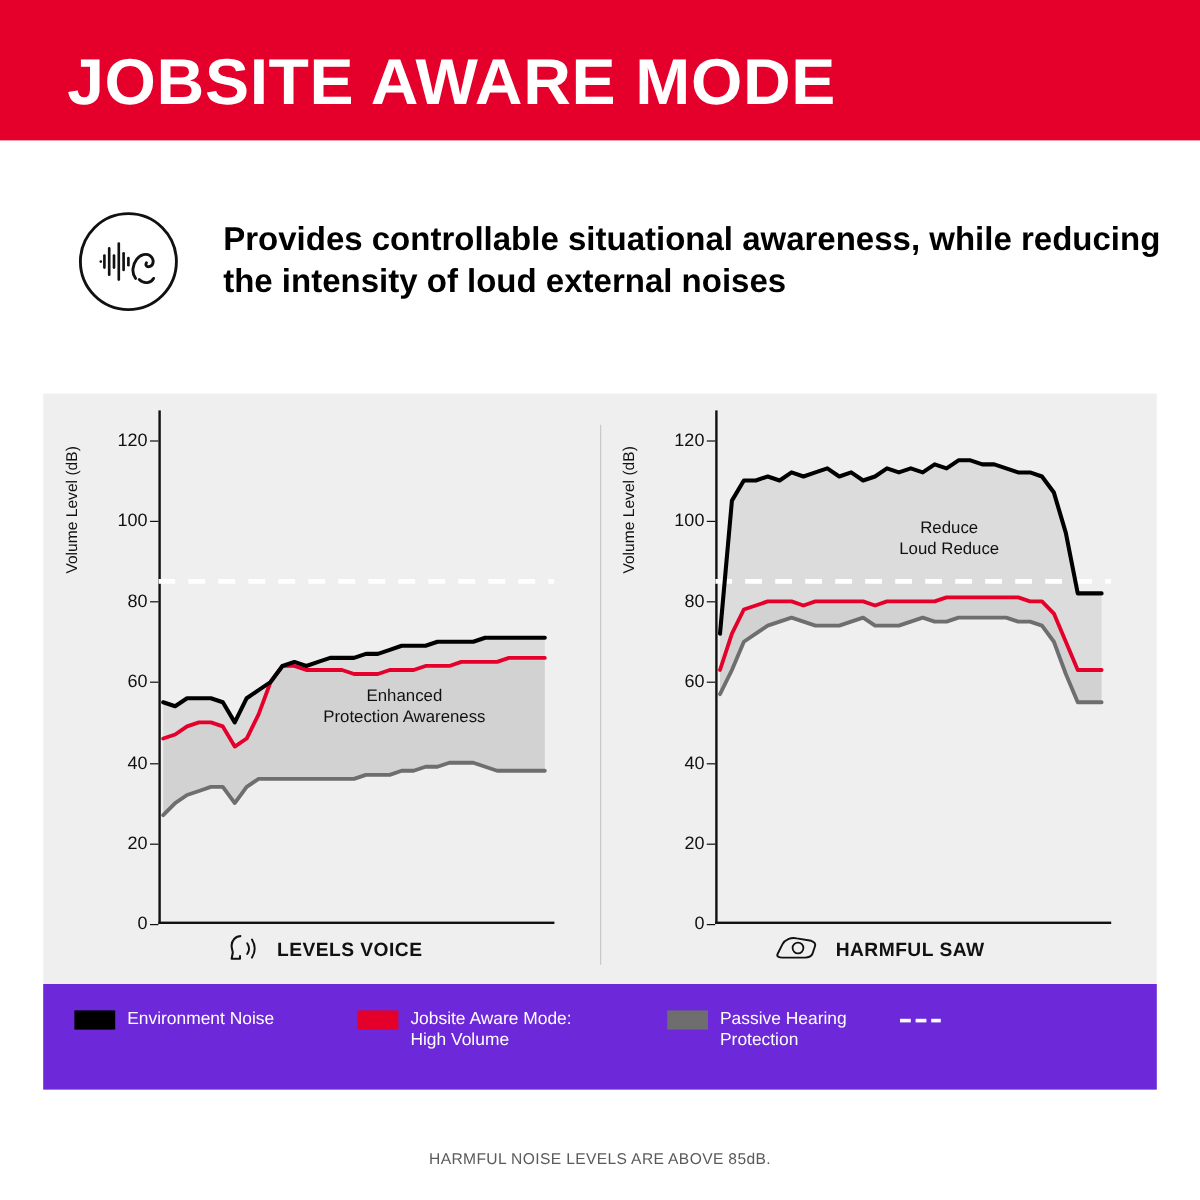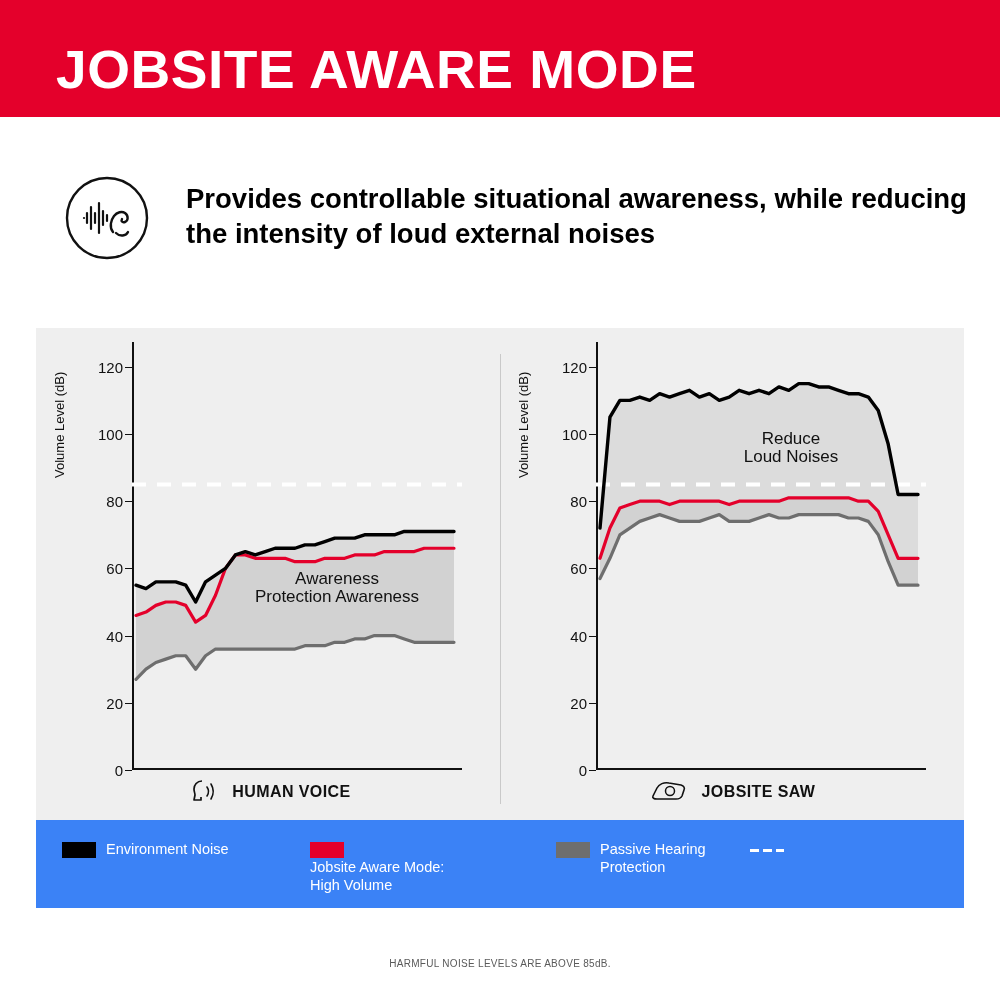--- a/index.html
+++ b/index.html
@@ -61,46 +61,46 @@
     font-size:15px;color:#111;transform:translateY(-50%);
     white-space:nowrap;
   }
   .tickmark{
     position:absolute;left:-7px;width:7px;height:1px;background:#111;
   }
   .axis-y{position:absolute;left:0;top:-8px;width:2px;height:428px;background:#111;}
   .axis-x{position:absolute;left:0;bottom:0;width:330px;height:2px;background:#111;}
   .svgwrap{position:absolute;left:0;top:0;width:330px;height:420px;}
   .annot{
-    position:absolute;font-size:17px;color:#111;text-align:center;line-height:18px;
+    position:absolute;font-size:14px;color:#111;text-align:center;line-height:18px;
   }
   .footer-axis{
     position:absolute;bottom:12px;left:0;width:464px;text-align:center;
     font-size:16px;font-weight:bold;color:#111;letter-spacing:0.4px;
   }
   .axis-icon{display:inline-block;vertical-align:middle;margin-right:8px;}
   .legend{
     position:absolute;left:0;top:492px;width:928px;height:88px;
-    background:#3b82f6;
+    background:#6d28d9;
   }
   .legend-item{
     position:absolute;top:20px;display:flex;align-items:flex-start;
   }
   .swatch{width:34px;height:16px;margin-right:10px;flex:none;margin-top:2px;}
   .legend-label{font-size:14.5px;color:#ffffff;line-height:18px;}
   .dash-swatch{
     width:34px;height:16px;margin-right:10px;flex:none;margin-top:2px;
     position:relative;
   }
   .dash-swatch i{
     position:absolute;top:7px;height:3px;background:#ffffff;display:block;
   }
   .disclaimer{
     position:absolute;left:0;top:958px;width:1000px;text-align:center;
-    font-size:10px;color:#5a5a5a;letter-spacing:0.3px;
+    font-size:13px;color:#5a5a5a;letter-spacing:0.3px;
   }
 </style>
 </head>
 <body>
 
 <div class="banner">
   <div class="banner-title">JOBSITE AWARE MODE</div>
 </div>
 
 <div class="intro">
@@ -153,36 +153,36 @@
         <svg class="svgwrap" id="svg-voice" viewBox="0 0 330 420" preserveAspectRatio="none">
             <path d="M4.00 235.20 L13.94 238.56 L23.88 231.84 L33.81 231.84 L43.75 231.84 L53.69 235.20 L63.63 252.00 L73.56 231.84 L83.50 225.12 L93.44 218.40 L103.38 204.96 L113.31 201.60 L123.25 204.96 L133.19 201.60 L143.13 198.24 L153.06 198.24 L163.00 198.24 L172.94 194.88 L182.88 194.88 L192.81 191.52 L202.75 188.16 L212.69 188.16 L222.63 188.16 L232.56 184.80 L242.50 184.80 L252.44 184.80 L262.38 184.80 L272.31 181.44 L282.25 181.44 L292.19 181.44 L302.13 181.44 L312.06 181.44 L322.00 181.44 L322.00 198.24 L312.06 198.24 L302.13 198.24 L292.19 198.24 L282.25 201.60 L272.31 201.60 L262.38 201.60 L252.44 201.60 L242.50 204.96 L232.56 204.96 L222.63 204.96 L212.69 208.32 L202.75 208.32 L192.81 208.32 L182.88 211.68 L172.94 211.68 L163.00 211.68 L153.06 208.32 L143.13 208.32 L133.19 208.32 L123.25 208.32 L113.31 204.96 L103.38 204.96 L93.44 218.40 L83.50 245.28 L73.56 265.44 L63.63 272.16 L53.69 255.36 L43.75 252.00 L33.81 252.00 L23.88 255.36 L13.94 262.08 L4.00 265.44 Z" fill="#dcdcdc" stroke="none"></path>
             <path d="M4.00 265.44 L13.94 262.08 L23.88 255.36 L33.81 252.00 L43.75 252.00 L53.69 255.36 L63.63 272.16 L73.56 265.44 L83.50 245.28 L93.44 218.40 L103.38 204.96 L113.31 204.96 L123.25 208.32 L133.19 208.32 L143.13 208.32 L153.06 208.32 L163.00 211.68 L172.94 211.68 L182.88 211.68 L192.81 208.32 L202.75 208.32 L212.69 208.32 L222.63 204.96 L232.56 204.96 L242.50 204.96 L252.44 201.60 L262.38 201.60 L272.31 201.60 L282.25 201.60 L292.19 198.24 L302.13 198.24 L312.06 198.24 L322.00 198.24 L322.00 292.32 L312.06 292.32 L302.13 292.32 L292.19 292.32 L282.25 292.32 L272.31 288.96 L262.38 285.60 L252.44 285.60 L242.50 285.60 L232.56 288.96 L222.63 288.96 L212.69 292.32 L202.75 292.32 L192.81 295.68 L182.88 295.68 L172.94 295.68 L163.00 299.04 L153.06 299.04 L143.13 299.04 L133.19 299.04 L123.25 299.04 L113.31 299.04 L103.38 299.04 L93.44 299.04 L83.50 299.04 L73.56 305.76 L63.63 319.20 L53.69 305.76 L43.75 305.76 L33.81 309.12 L23.88 312.48 L13.94 319.20 L4.00 329.28 Z" fill="#d2d2d2" stroke="none"></path>
             <line x1="0" x2="330" y1="134.39999999999998" y2="134.39999999999998" stroke="#ffffff" stroke-width="4" stroke-dasharray="14 11"></line>
             <path d="M4.00 329.28 L13.94 319.20 L23.88 312.48 L33.81 309.12 L43.75 305.76 L53.69 305.76 L63.63 319.20 L73.56 305.76 L83.50 299.04 L93.44 299.04 L103.38 299.04 L113.31 299.04 L123.25 299.04 L133.19 299.04 L143.13 299.04 L153.06 299.04 L163.00 299.04 L172.94 295.68 L182.88 295.68 L192.81 295.68 L202.75 292.32 L212.69 292.32 L222.63 288.96 L232.56 288.96 L242.50 285.60 L252.44 285.60 L262.38 285.60 L272.31 288.96 L282.25 292.32 L292.19 292.32 L302.13 292.32 L312.06 292.32 L322.00 292.32" fill="none" stroke="#6e6e6e" stroke-width="3.2" stroke-linejoin="round" stroke-linecap="round"></path>
             <path d="M4.00 265.44 L13.94 262.08 L23.88 255.36 L33.81 252.00 L43.75 252.00 L53.69 255.36 L63.63 272.16 L73.56 265.44 L83.50 245.28 L93.44 218.40 L103.38 204.96 L113.31 204.96 L123.25 208.32 L133.19 208.32 L143.13 208.32 L153.06 208.32 L163.00 211.68 L172.94 211.68 L182.88 211.68 L192.81 208.32 L202.75 208.32 L212.69 208.32 L222.63 204.96 L232.56 204.96 L242.50 204.96 L252.44 201.60 L262.38 201.60 L272.31 201.60 L282.25 201.60 L292.19 198.24 L302.13 198.24 L312.06 198.24 L322.00 198.24" fill="none" stroke="#e4002b" stroke-width="3.2" stroke-linejoin="round" stroke-linecap="round"></path>
             <path d="M4.00 235.20 L13.94 238.56 L23.88 231.84 L33.81 231.84 L43.75 231.84 L53.69 235.20 L63.63 252.00 L73.56 231.84 L83.50 225.12 L93.44 218.40 L103.38 204.96 L113.31 201.60 L123.25 204.96 L133.19 201.60 L143.13 198.24 L153.06 198.24 L163.00 198.24 L172.94 194.88 L182.88 194.88 L192.81 191.52 L202.75 188.16 L212.69 188.16 L222.63 188.16 L232.56 184.80 L242.50 184.80 L252.44 184.80 L262.38 184.80 L272.31 181.44 L282.25 181.44 L292.19 181.44 L302.13 181.44 L312.06 181.44 L322.00 181.44" fill="none" stroke="#000000" stroke-width="3.4" stroke-linejoin="round" stroke-linecap="round"></path>
           </svg>
 
         <div class="annot" style="left:110px;top:220px;width:190px;">
-          <span>Awareness</span><br>
+          <span>Enhanced</span><br>
           <span>Protection Awareness</span>
         </div>
       </div>
 
       <div class="footer-axis">
         <span class="axis-icon">
           <svg width="34" height="26" viewBox="0 0 34 26">
             <path d="M17 3 C12 3 9 7 9 11 C9 14 10 15 10 17 L9 22 L16 22 L16 19" fill="none" stroke="#111" stroke-width="1.7" stroke-linejoin="round"></path>
             <g stroke="#111" stroke-width="1.6" stroke-linecap="round" fill="none">
               <path d="M22 9 C24 12 24 15 22 18"></path>
               <path d="M26 6 C29 11 29 16 26 21"></path>
             </g>
           </svg>
         </span>
-        <span>HUMAN VOICE</span>
+        <span>LEVELS VOICE</span>
       </div>
     </div>
 
     <div class="divider"></div>
 
     <div class="chart-box">
       <div class="ylabel">Volume Level (dB)</div>
 
       <div class="plot">
         <div class="axis-y"></div>
@@ -208,42 +208,42 @@
             <path d="M4.00 178.08 L13.94 67.20 L23.88 50.40 L33.81 50.40 L43.75 47.04 L53.69 50.40 L63.63 43.68 L73.56 47.04 L83.50 43.68 L93.44 40.32 L103.38 47.04 L113.31 43.68 L123.25 50.40 L133.19 47.04 L143.13 40.32 L153.06 43.68 L163.00 40.32 L172.94 43.68 L182.88 36.96 L192.81 40.32 L202.75 33.60 L212.69 33.60 L222.63 36.96 L232.56 36.96 L242.50 40.32 L252.44 43.68 L262.38 43.68 L272.31 47.04 L282.25 60.48 L292.19 94.08 L302.13 144.48 L312.06 144.48 L322.00 144.48 L322.00 208.32 L312.06 208.32 L302.13 208.32 L292.19 184.80 L282.25 161.28 L272.31 151.20 L262.38 151.20 L252.44 147.84 L242.50 147.84 L232.56 147.84 L222.63 147.84 L212.69 147.84 L202.75 147.84 L192.81 147.84 L182.88 151.20 L172.94 151.20 L163.00 151.20 L153.06 151.20 L143.13 151.20 L133.19 154.56 L123.25 151.20 L113.31 151.20 L103.38 151.20 L93.44 151.20 L83.50 151.20 L73.56 154.56 L63.63 151.20 L53.69 151.20 L43.75 151.20 L33.81 154.56 L23.88 157.92 L13.94 178.08 L4.00 208.32 Z" fill="#dcdcdc" stroke="none"></path>
             <path d="M4.00 208.32 L13.94 178.08 L23.88 157.92 L33.81 154.56 L43.75 151.20 L53.69 151.20 L63.63 151.20 L73.56 154.56 L83.50 151.20 L93.44 151.20 L103.38 151.20 L113.31 151.20 L123.25 151.20 L133.19 154.56 L143.13 151.20 L153.06 151.20 L163.00 151.20 L172.94 151.20 L182.88 151.20 L192.81 147.84 L202.75 147.84 L212.69 147.84 L222.63 147.84 L232.56 147.84 L242.50 147.84 L252.44 147.84 L262.38 151.20 L272.31 151.20 L282.25 161.28 L292.19 184.80 L302.13 208.32 L312.06 208.32 L322.00 208.32 L322.00 235.20 L312.06 235.20 L302.13 235.20 L292.19 211.68 L282.25 184.80 L272.31 171.36 L262.38 168.00 L252.44 168.00 L242.50 164.64 L232.56 164.64 L222.63 164.64 L212.69 164.64 L202.75 164.64 L192.81 168.00 L182.88 168.00 L172.94 164.64 L163.00 168.00 L153.06 171.36 L143.13 171.36 L133.19 171.36 L123.25 164.64 L113.31 168.00 L103.38 171.36 L93.44 171.36 L83.50 171.36 L73.56 168.00 L63.63 164.64 L53.69 168.00 L43.75 171.36 L33.81 178.08 L23.88 184.80 L13.94 208.32 L4.00 228.48 Z" fill="#d2d2d2" stroke="none"></path>
             <line x1="0" x2="330" y1="134.39999999999998" y2="134.39999999999998" stroke="#ffffff" stroke-width="4" stroke-dasharray="14 11"></line>
             <path d="M4.00 228.48 L13.94 208.32 L23.88 184.80 L33.81 178.08 L43.75 171.36 L53.69 168.00 L63.63 164.64 L73.56 168.00 L83.50 171.36 L93.44 171.36 L103.38 171.36 L113.31 168.00 L123.25 164.64 L133.19 171.36 L143.13 171.36 L153.06 171.36 L163.00 168.00 L172.94 164.64 L182.88 168.00 L192.81 168.00 L202.75 164.64 L212.69 164.64 L222.63 164.64 L232.56 164.64 L242.50 164.64 L252.44 168.00 L262.38 168.00 L272.31 171.36 L282.25 184.80 L292.19 211.68 L302.13 235.20 L312.06 235.20 L322.00 235.20" fill="none" stroke="#6e6e6e" stroke-width="3.2" stroke-linejoin="round" stroke-linecap="round"></path>
             <path d="M4.00 208.32 L13.94 178.08 L23.88 157.92 L33.81 154.56 L43.75 151.20 L53.69 151.20 L63.63 151.20 L73.56 154.56 L83.50 151.20 L93.44 151.20 L103.38 151.20 L113.31 151.20 L123.25 151.20 L133.19 154.56 L143.13 151.20 L153.06 151.20 L163.00 151.20 L172.94 151.20 L182.88 151.20 L192.81 147.84 L202.75 147.84 L212.69 147.84 L222.63 147.84 L232.56 147.84 L242.50 147.84 L252.44 147.84 L262.38 151.20 L272.31 151.20 L282.25 161.28 L292.19 184.80 L302.13 208.32 L312.06 208.32 L322.00 208.32" fill="none" stroke="#e4002b" stroke-width="3.2" stroke-linejoin="round" stroke-linecap="round"></path>
             <path d="M4.00 178.08 L13.94 67.20 L23.88 50.40 L33.81 50.40 L43.75 47.04 L53.69 50.40 L63.63 43.68 L73.56 47.04 L83.50 43.68 L93.44 40.32 L103.38 47.04 L113.31 43.68 L123.25 50.40 L133.19 47.04 L143.13 40.32 L153.06 43.68 L163.00 40.32 L172.94 43.68 L182.88 36.96 L192.81 40.32 L202.75 33.60 L212.69 33.60 L222.63 36.96 L232.56 36.96 L242.50 40.32 L252.44 43.68 L262.38 43.68 L272.31 47.04 L282.25 60.48 L292.19 94.08 L302.13 144.48 L312.06 144.48 L322.00 144.48" fill="none" stroke="#000000" stroke-width="3.4" stroke-linejoin="round" stroke-linecap="round"></path>
           </svg>
 
         <div class="annot" style="left:100px;top:80px;width:190px;">
           <span>Reduce</span><br>
-          <span>Loud Noises</span>
+          <span>Loud Reduce</span>
         </div>
       </div>
 
       <div class="footer-axis">
         <span class="axis-icon">
           <svg width="40" height="26" viewBox="0 0 40 26">
             <path d="M4 18 L8 10 C10 6 15 4 20 5 L32 7 C35 8 36 10 35 12 L33 18 C32 20 30 21 27 21 L8 21 C5 21 3 20 4 18 Z" fill="none" stroke="#111" stroke-width="1.6" stroke-linejoin="round"></path>
             <circle cx="21" cy="13" r="4.5" fill="none" stroke="#111" stroke-width="1.5"></circle>
           </svg>
         </span>
-        <span>JOBSITE SAW</span>
+        <span>HARMFUL SAW</span>
       </div>
     </div>
   </div>
 
   <div class="legend">
     <div class="legend-item" style="left:26px;">
       <span class="swatch" style="background:#000000;"></span>
       <span class="legend-label">Environment Noise</span>
     </div>
-    <div class="legend-item" style="left:274px;flex-direction:column;">
+    <div class="legend-item" style="left:262px;">
       <span class="swatch" style="background:#e4002b;"></span>
       <span class="legend-label">Jobsite Aware Mode:<br>High Volume</span>
     </div>
     <div class="legend-item" style="left:520px;">
       <span class="swatch" style="background:#6e6e6e;"></span>
       <span class="legend-label">Passive Hearing<br>Protection</span>
     </div>
     <div class="legend-item" style="left:714px;">
       <span class="dash-swatch">
         <i style="left:0;width:9px;"></i>

